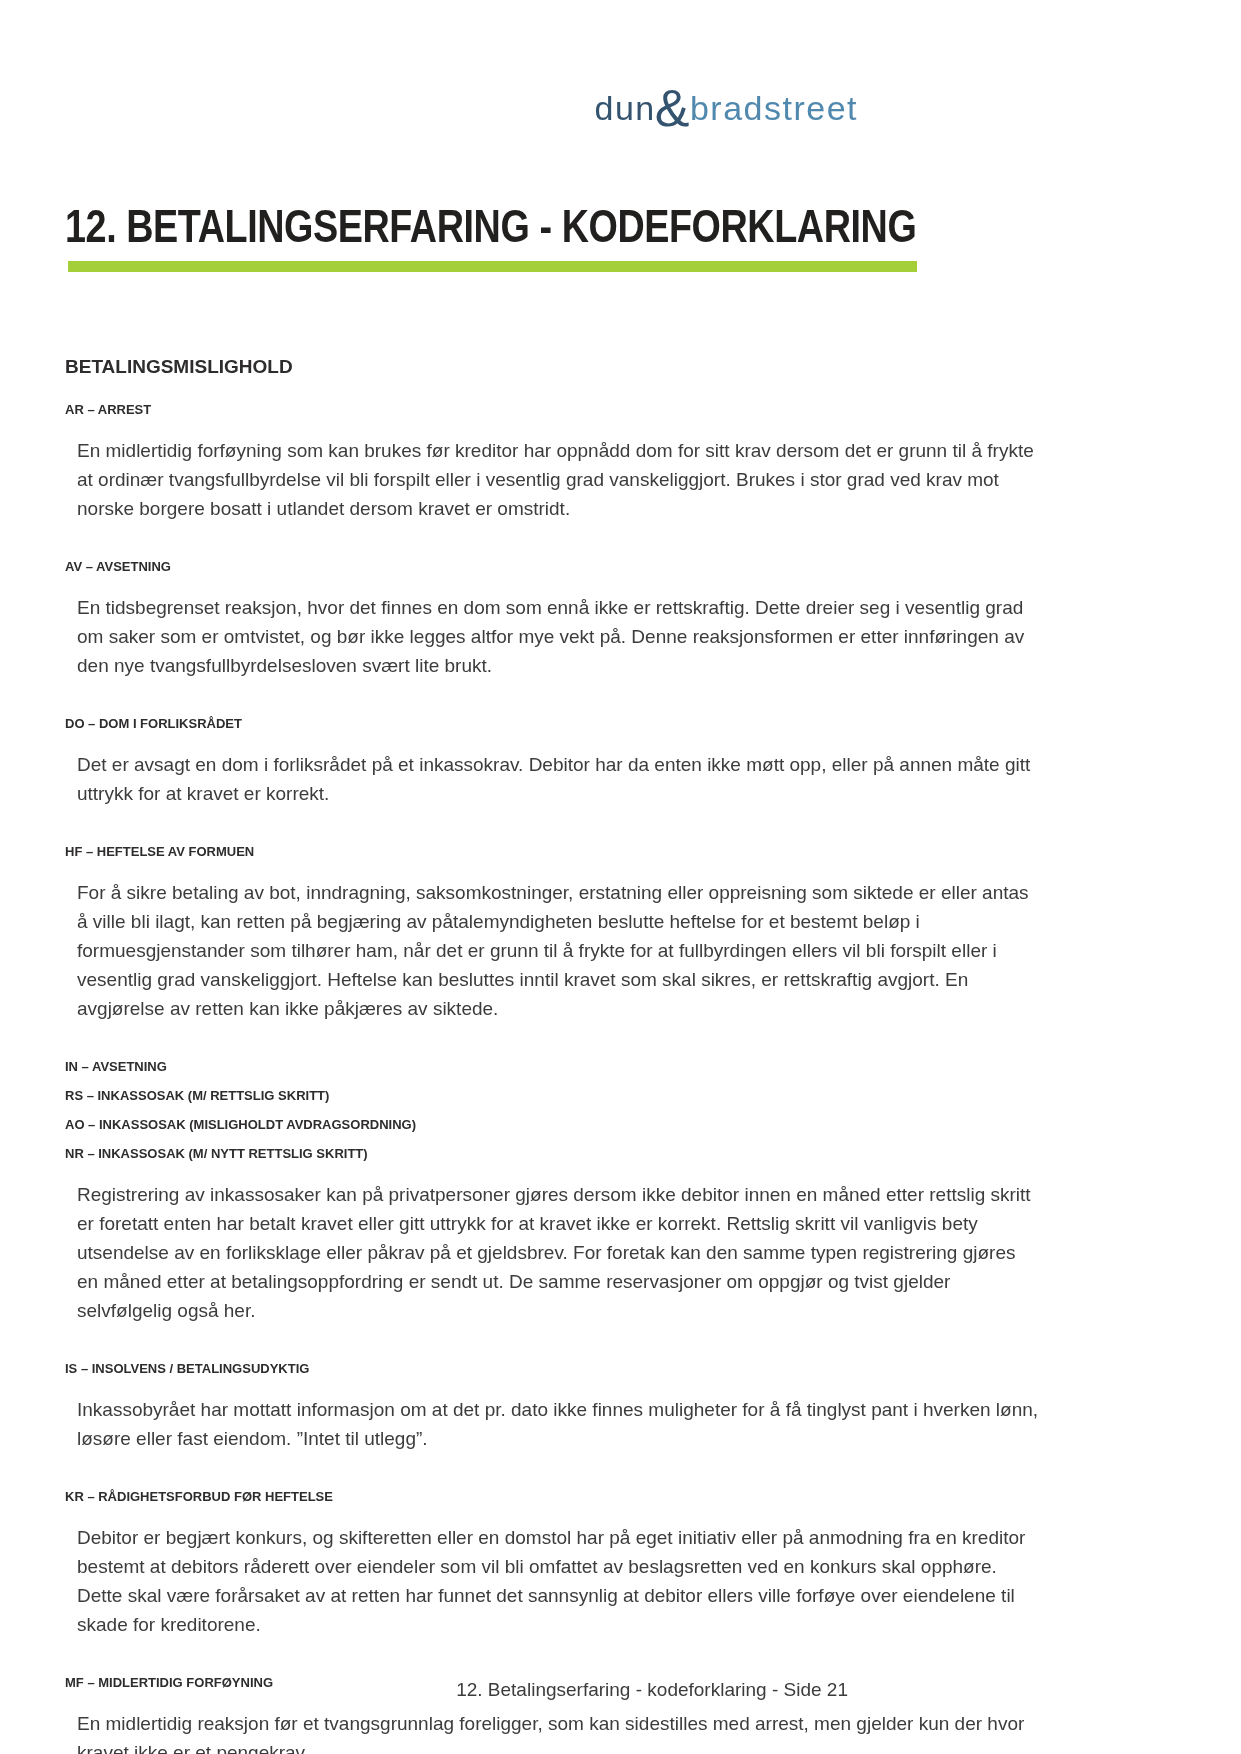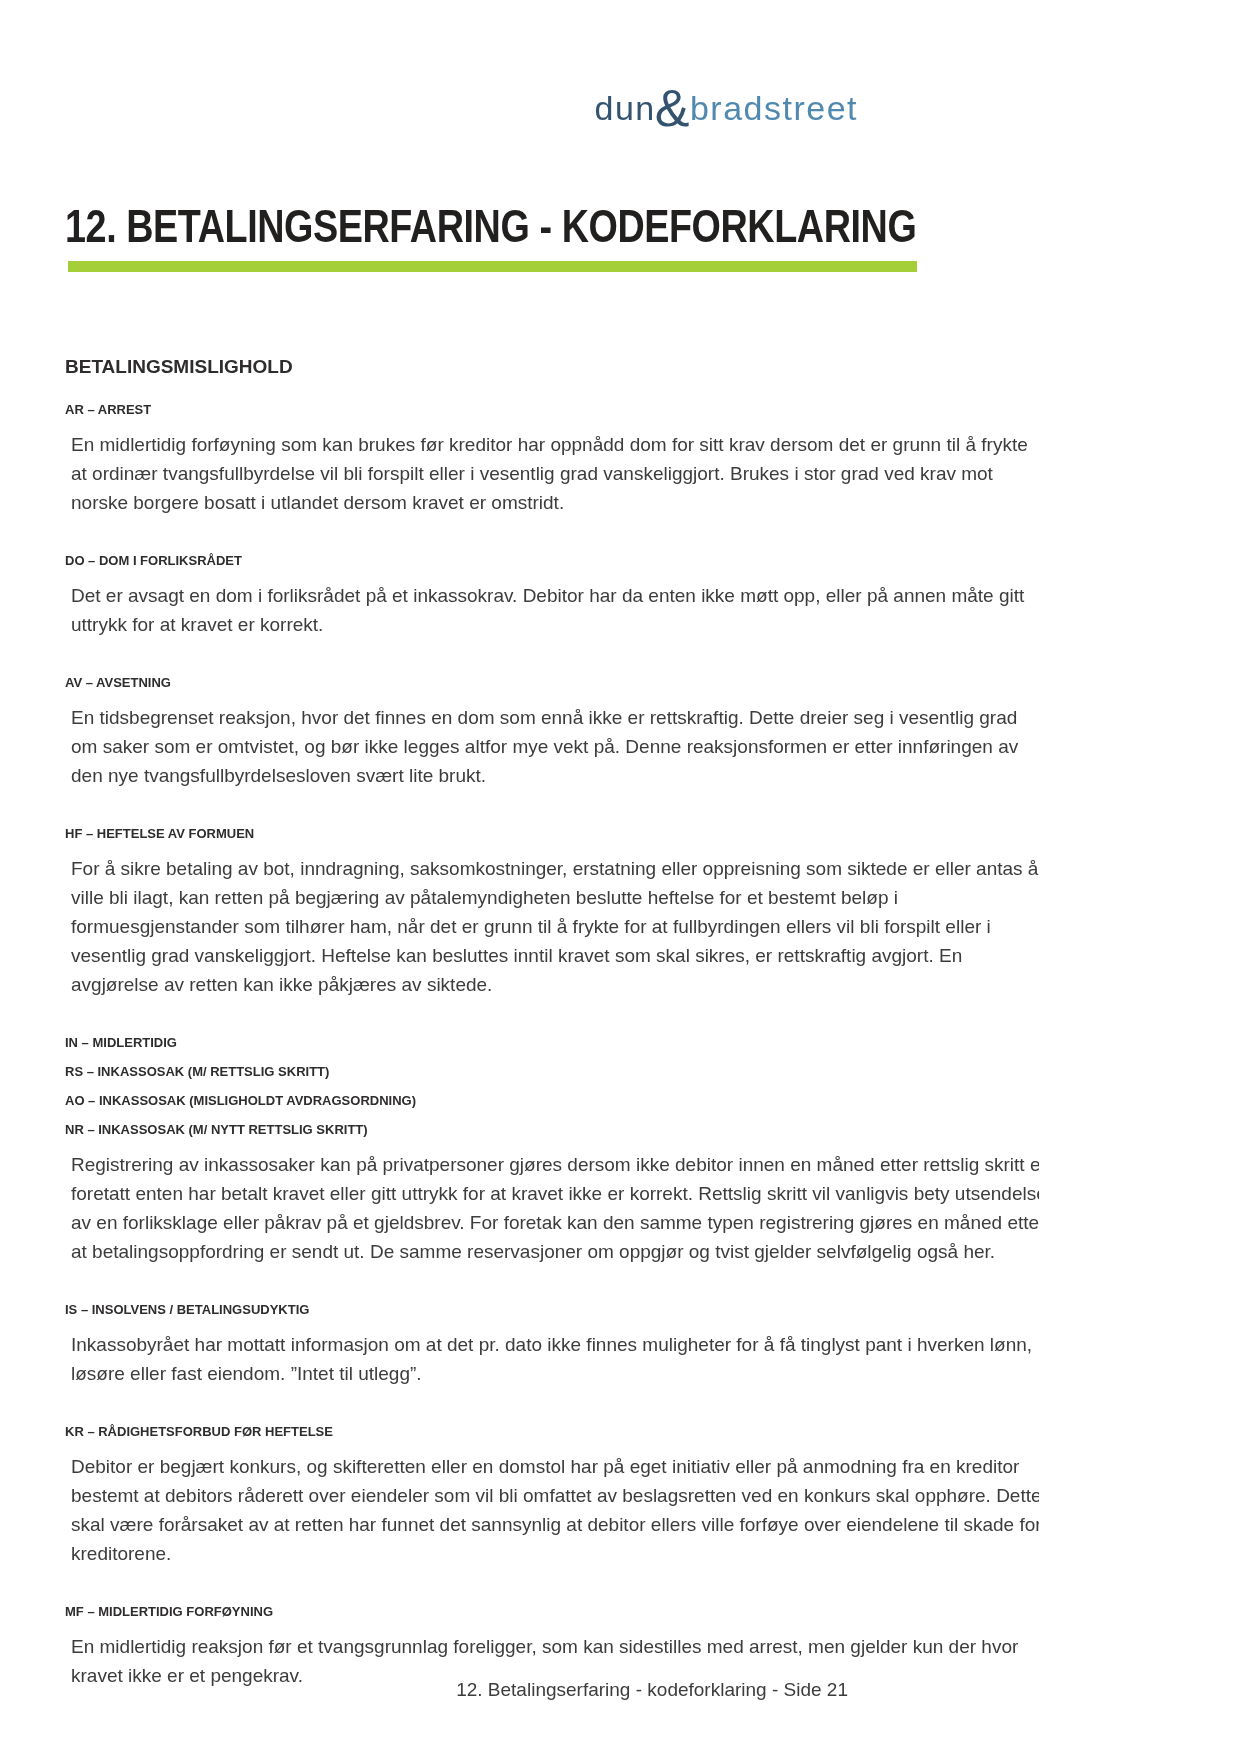--- a/index.html
+++ b/index.html
@@ -72,21 +72,21 @@
   }
   .entry{margin:0 0 29px 0;}
   .entry h3{
     margin:0;
     font-size:13px;
     line-height:29px;
     font-weight:bold;
     color:#2e2c2c;
   }
   .entry p{
-    margin:6px;
+    margin:12px;
     color:#3c3c3c;
   }
   
   .footer{
     position:absolute;
     left:0;
     right:191px;
     top:1679px;
     text-align:right;
     font-size:19px;
@@ -110,36 +110,36 @@
   <div class="content">
 
     <div class="section-header">BETALINGSMISLIGHOLD</div>
 
     <div class="entry">
       <h3>AR – ARREST</h3>
       <p>En midlertidig forføyning som kan brukes før kreditor har oppnådd dom for sitt krav dersom det er grunn til å frykte at ordinær tvangsfullbyrdelse vil bli forspilt eller i vesentlig grad vanskeliggjort. Brukes i stor grad ved krav mot norske borgere bosatt i utlandet dersom kravet er omstridt.</p>
     </div>
 
     <div class="entry">
-      <h3>DO – DOM I FORLIKSRÅDET</h3>
-      <p>Det er avsagt en dom i forliksrådet på et inkassokrav. Debitor har da enten ikke møtt opp, eller på annen måte gitt uttrykk for at kravet er korrekt.</p>
+      <h3>AV – AVSETNING</h3>
+      <p>En tidsbegrenset reaksjon, hvor det finnes en dom som ennå ikke er rettskraftig. Dette dreier seg i vesentlig grad om saker som er omtvistet, og bør ikke legges altfor mye vekt på. Denne reaksjonsformen er etter innføringen av den nye tvangsfullbyrdelsesloven svært lite brukt.</p>
     </div>
 
     <div class="entry">
-      <h3>AV – AVSETNING</h3>
-      <p>En tidsbegrenset reaksjon, hvor det finnes en dom som ennå ikke er rettskraftig. Dette dreier seg i vesentlig grad om saker som er omtvistet, og bør ikke legges altfor mye vekt på. Denne reaksjonsformen er etter innføringen av den nye tvangsfullbyrdelsesloven svært lite brukt.</p>
+      <h3>DO – DOM I FORLIKSRÅDET</h3>
+      <p>Det er avsagt en dom i forliksrådet på et inkassokrav. Debitor har da enten ikke møtt opp, eller på annen måte gitt uttrykk for at kravet er korrekt.</p>
     </div>
 
     <div class="entry">
       <h3>HF – HEFTELSE AV FORMUEN</h3>
       <p>For å sikre betaling av bot, inndragning, saksomkostninger, erstatning eller oppreisning som siktede er eller antas å ville bli ilagt, kan retten på begjæring av påtalemyndigheten beslutte heftelse for et bestemt beløp i formuesgjenstander som tilhører ham, når det er grunn til å frykte for at fullbyrdingen ellers vil bli forspilt eller i vesentlig grad vanskeliggjort. Heftelse kan besluttes inntil kravet som skal sikres, er rettskraftig avgjort. En avgjørelse av retten kan ikke påkjæres av siktede.</p>
     </div>
 
     <div class="entry">
-      <h3>IN – MIDLERTIDIG</h3>
+      <h3>IN – AVSETNING</h3>
       <h3>RS – INKASSOSAK (M/ RETTSLIG SKRITT)</h3>
       <h3>AO – INKASSOSAK (MISLIGHOLDT AVDRAGSORDNING)</h3>
       <h3>NR – INKASSOSAK (M/ NYTT RETTSLIG SKRITT)</h3>
       <p>Registrering av inkassosaker kan på privatpersoner gjøres dersom ikke debitor innen en måned etter rettslig skritt er foretatt enten har betalt kravet eller gitt uttrykk for at kravet ikke er korrekt. Rettslig skritt vil vanligvis bety utsendelse av en forliksklage eller påkrav på et gjeldsbrev. For foretak kan den samme typen registrering gjøres en måned etter at betalingsoppfordring er sendt ut. De samme reservasjoner om oppgjør og tvist gjelder selvfølgelig også her.</p>
     </div>
 
     <div class="entry">
       <h3>IS – INSOLVENS / BETALINGSUDYKTIG</h3>
       <p>Inkassobyrået har mottatt informasjon om at det pr. dato ikke finnes muligheter for å få tinglyst pant i hverken lønn, løsøre eller fast eiendom. ”Intet til utlegg”.</p>
     </div>

